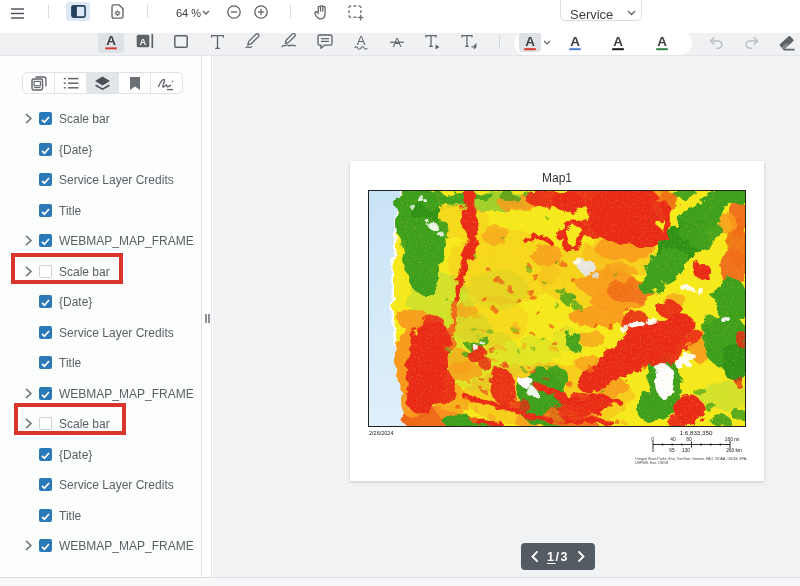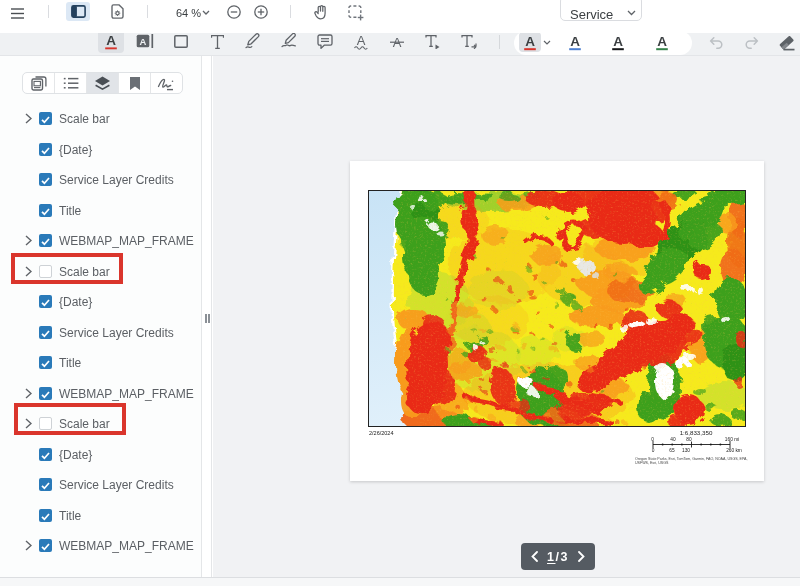--- a/index.html
+++ b/index.html
@@ -380,20 +380,21 @@
           </div>
           <div class="redbox" style="left:11px;top:197px;width:112px;height:31px;"></div>
           <div class="redbox" style="left:14px;top:347px;width:112px;height:32px;"></div>
         </div>
   </div>
   <div id="divider">
         <div id="grip"></div>
       </div>
   <div id="canvas">
     <div id="page">
+      <div id="maptitle">Map1</div>
       <div id="mapframe"><svg width="376" height="235" viewBox="0 0 376 235">
               <defs>
                 <filter id="rough" x="-15%" y="-15%" width="130%" height="130%">
                   <feTurbulence type="fractalNoise" baseFrequency="0.09" numOctaves="3" seed="11" result="n"></feTurbulence>
                   <feDisplacementMap in="SourceGraphic" in2="n" scale="11"></feDisplacementMap>
                 </filter>
                 <linearGradient id="oc" x1="0" y1="0" x2="0.3" y2="1">
                   <stop offset="0" stop-color="#c8e3f6"></stop>
                   <stop offset="1" stop-color="#e2f1fb"></stop>
                 </linearGradient>

